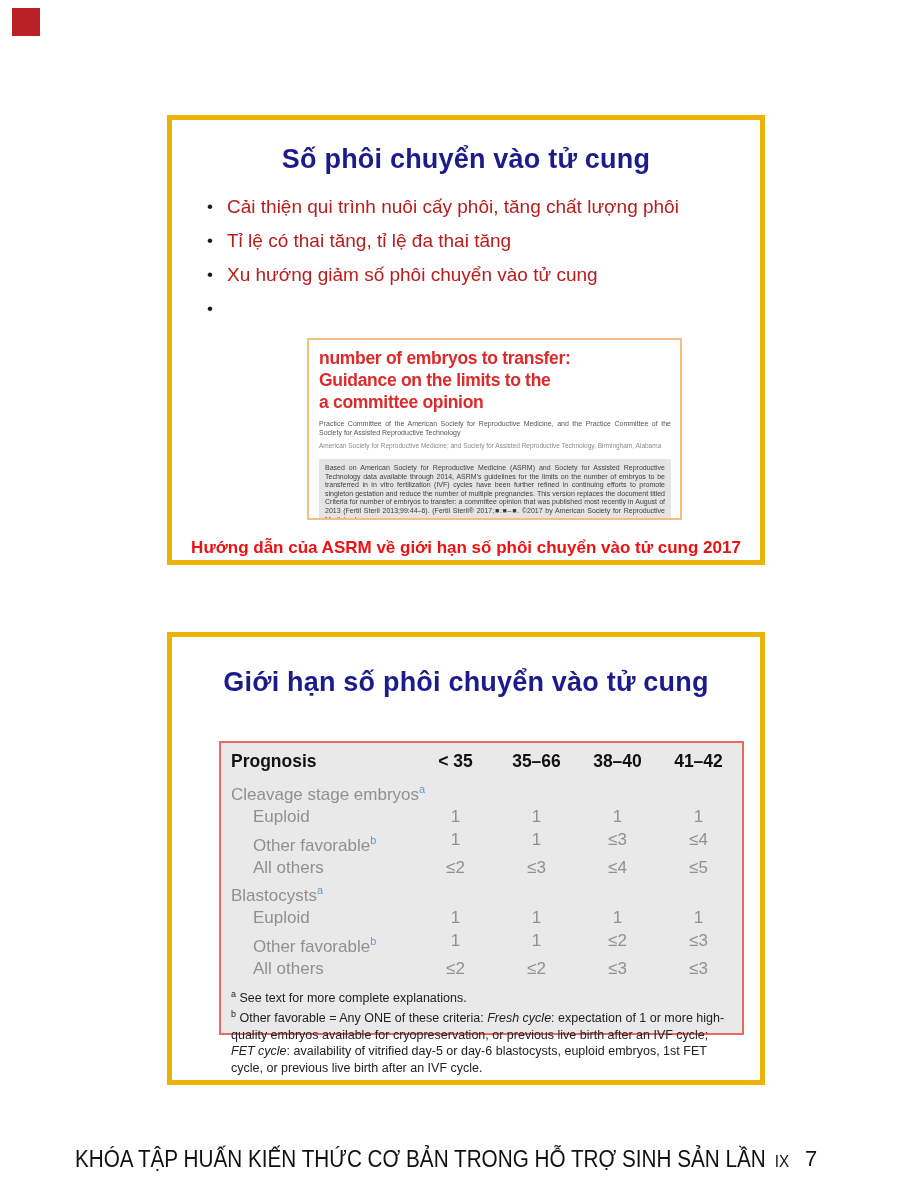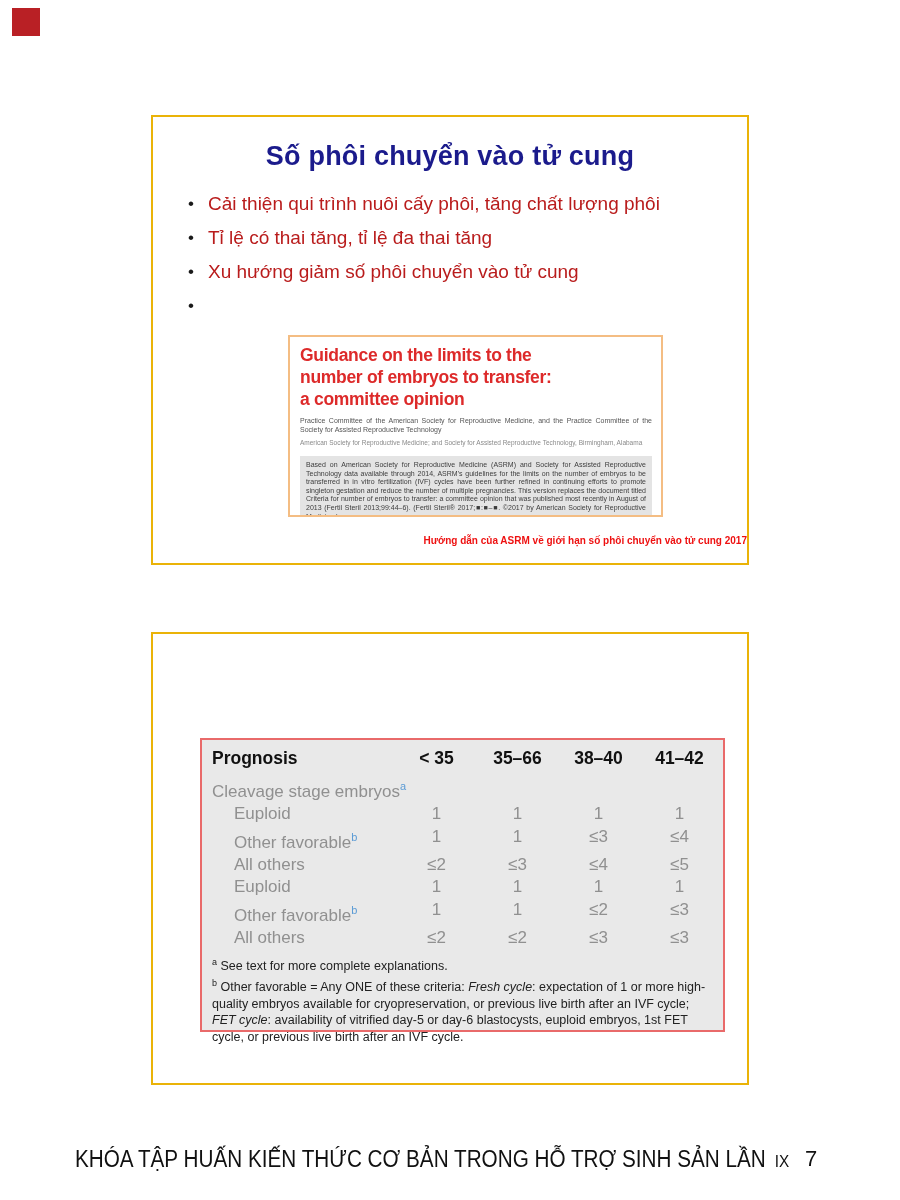--- a/index.html
+++ b/index.html
@@ -11,23 +11,23 @@
     font-family:"Liberation Sans", sans-serif;
     color:#1a1a1a;
     overflow:hidden;
   }
   .red-square {
     position:absolute; left:12px; top:8px;
     width:28px; height:28px;
     background:#b92025;
   }
   .slide {
-    position:absolute; left:151px; width:598px;
+    position:absolute; left:167px; width:598px;
     background:#ffffff;
-    border:2px solid #eab308;
+    border:5px solid #eab308;
   }
   .slide-1 { top:115px; height:450px; }
   .slide-2 { top:632px; height:453px; }
   .slide-title {
     position:absolute; left:0; right:0;
     text-align:center;
     font-size:27px; font-weight:bold;
     color:#1b1b8c;
     letter-spacing:0.2px;
   }
@@ -65,22 +65,22 @@
   }
   .article-abstract {
     margin-top:9px;
     background:#e4e4e4;
     padding:5px 6px;
     font-size:7px; line-height:8.6px;
     color:#3c3c3c; text-align:justify;
   }
   .caption-red {
     position:absolute; left:0; right:0;
-    text-align:right;
-    color:#ee1111; font-weight:bold; font-size:10px;
+    text-align:center;
+    color:#ee1111; font-weight:bold; font-size:17px;
   }
   .slide-1 .caption-red { top:418px; }
   .slide-2 .caption-red { top:406px; }
 
   
   .ptable {
     position:absolute; left:47px; top:104px;
     width:525px; height:294px;
     background:#e9e9e9;
     border:2px solid #e96a6a;
@@ -141,33 +141,34 @@
         <span class="bullet-dot">•</span>
         <span class="bullet-text">Xu hướng giảm số phôi chuyển vào tử cung</span>
       </div>
       <div class="bullet-row">
         <span class="bullet-dot">•</span>
       </div>
     </div>
 
   <div class="article">
     <div class="article-title">
+      <div>number of embryos to transfer:</div>
       <div>Guidance on the limits to the</div>
-      <div>number of embryos to transfer:</div>
       <div>a committee opinion</div>
     </div>
     <div class="article-authors">Practice Committee of the American Society for Reproductive Medicine, and the Practice Committee of the Society for Assisted Reproductive Technology</div>
     <div class="article-affil">American Society for Reproductive Medicine; and Society for Assisted Reproductive Technology, Birmingham, Alabama</div>
     <div class="article-abstract">Based on American Society for Reproductive Medicine (ASRM) and Society for Assisted Reproductive Technology data available through 2014, ASRM's guidelines for the limits on the number of embryos to be transferred in in vitro fertilization (IVF) cycles have been further refined in continuing efforts to promote singleton gestation and reduce the number of multiple pregnancies. This version replaces the document titled Criteria for number of embryos to transfer: a committee opinion that was published most recently in August of 2013 (Fertil Steril 2013;99:44–6). (Fertil Steril® 2017;■:■–■. ©2017 by American Society for Reproductive Medicine.)</div>
   </div>
 
   <div class="caption-red">Hướng dẫn của ASRM về giới hạn số phôi chuyển vào tử cung 2017</div>
 </div>
 
 <div class="slide slide-2">
+  <div class="slide-title">Giới hạn số phôi chuyển vào tử cung</div>
 
   <div class="ptable">
     <div class="t-grid t-head">
       <div class="t-label">Prognosis</div>
       <div class="t-val">&lt; 35</div>
       <div class="t-val">35–66</div>
       <div class="t-val">38–40</div>
       <div class="t-val">41–42</div>
     </div>
     <div id="t-body">
@@ -193,20 +194,21 @@
           <div class="t-val">≤4</div>
         </div>
         <div class="t-grid t-row">
           <div class="t-label indent">All others</div>
           <div class="t-val">≤2</div>
           <div class="t-val">≤3</div>
           <div class="t-val">≤4</div>
           <div class="t-val">≤5</div>
         </div>
         <div class="t-grid t-row">
+          <div class="t-label">Blastocysts<sup class="blue">a</sup></div>
           <div class="t-val"></div>
           <div class="t-val"></div>
           <div class="t-val"></div>
           <div class="t-val"></div>
         </div>
         <div class="t-grid t-row">
           <div class="t-label indent">Euploid</div>
           <div class="t-val">1</div>
           <div class="t-val">1</div>
           <div class="t-val">1</div>

